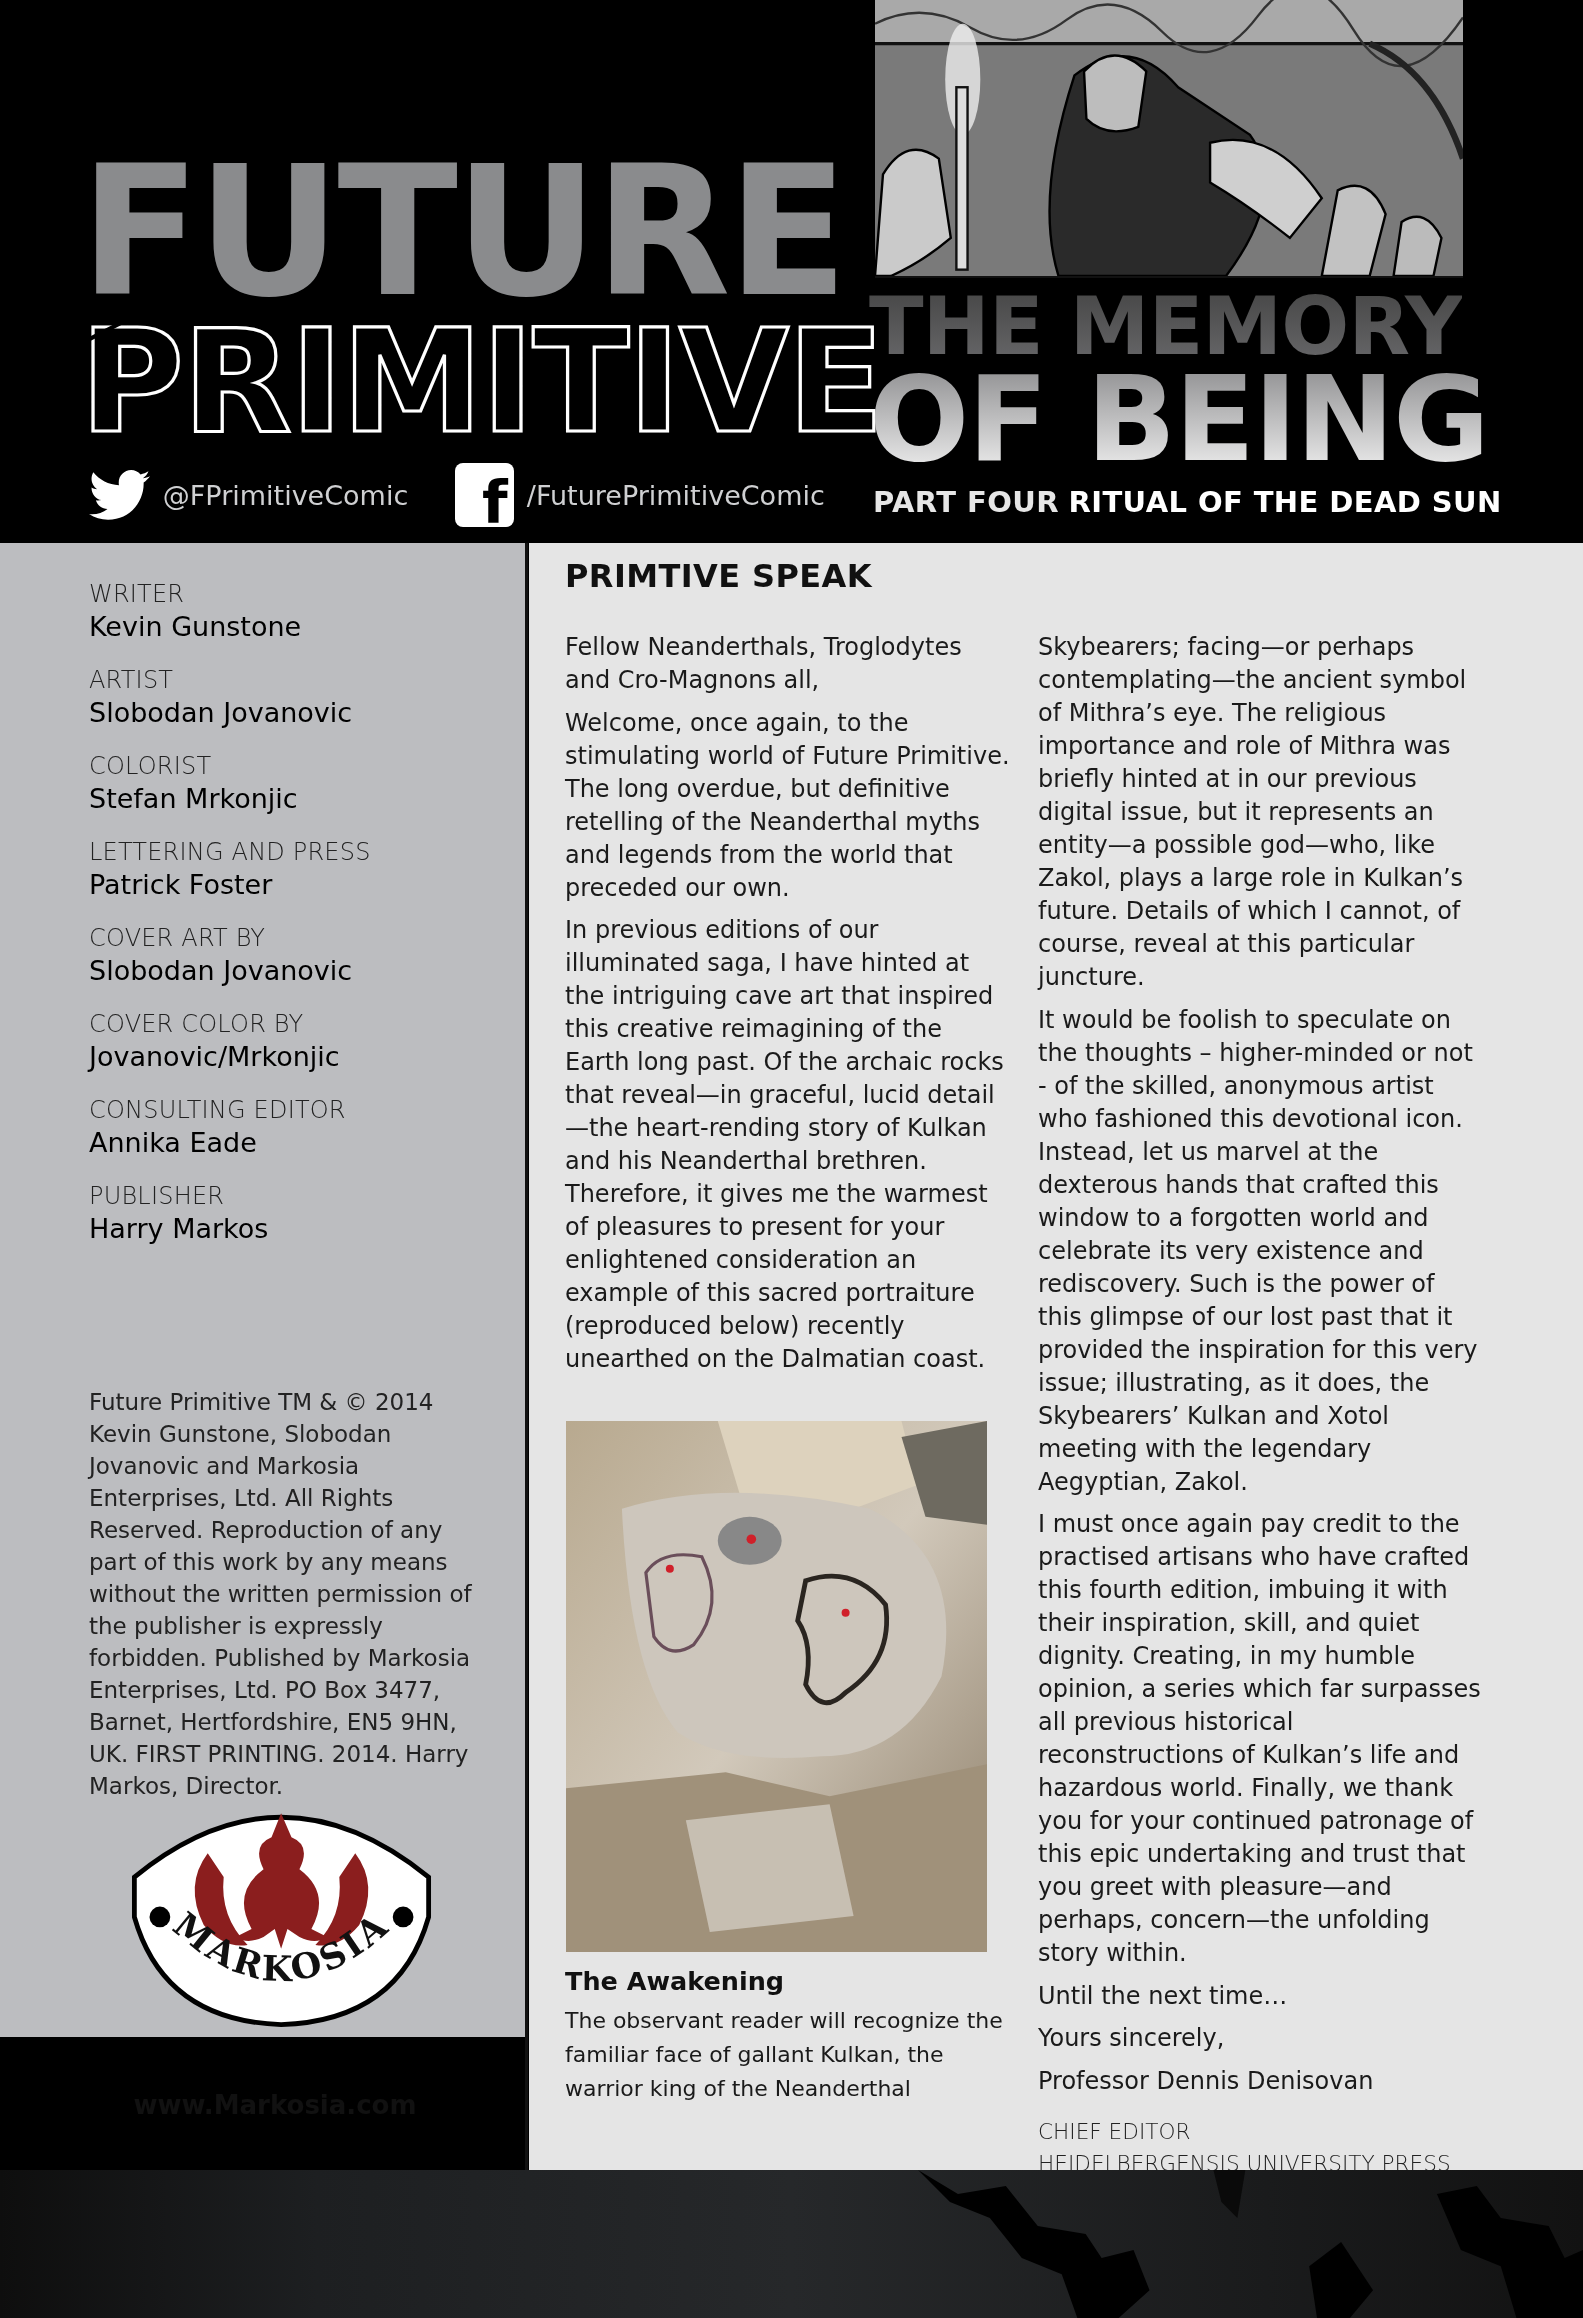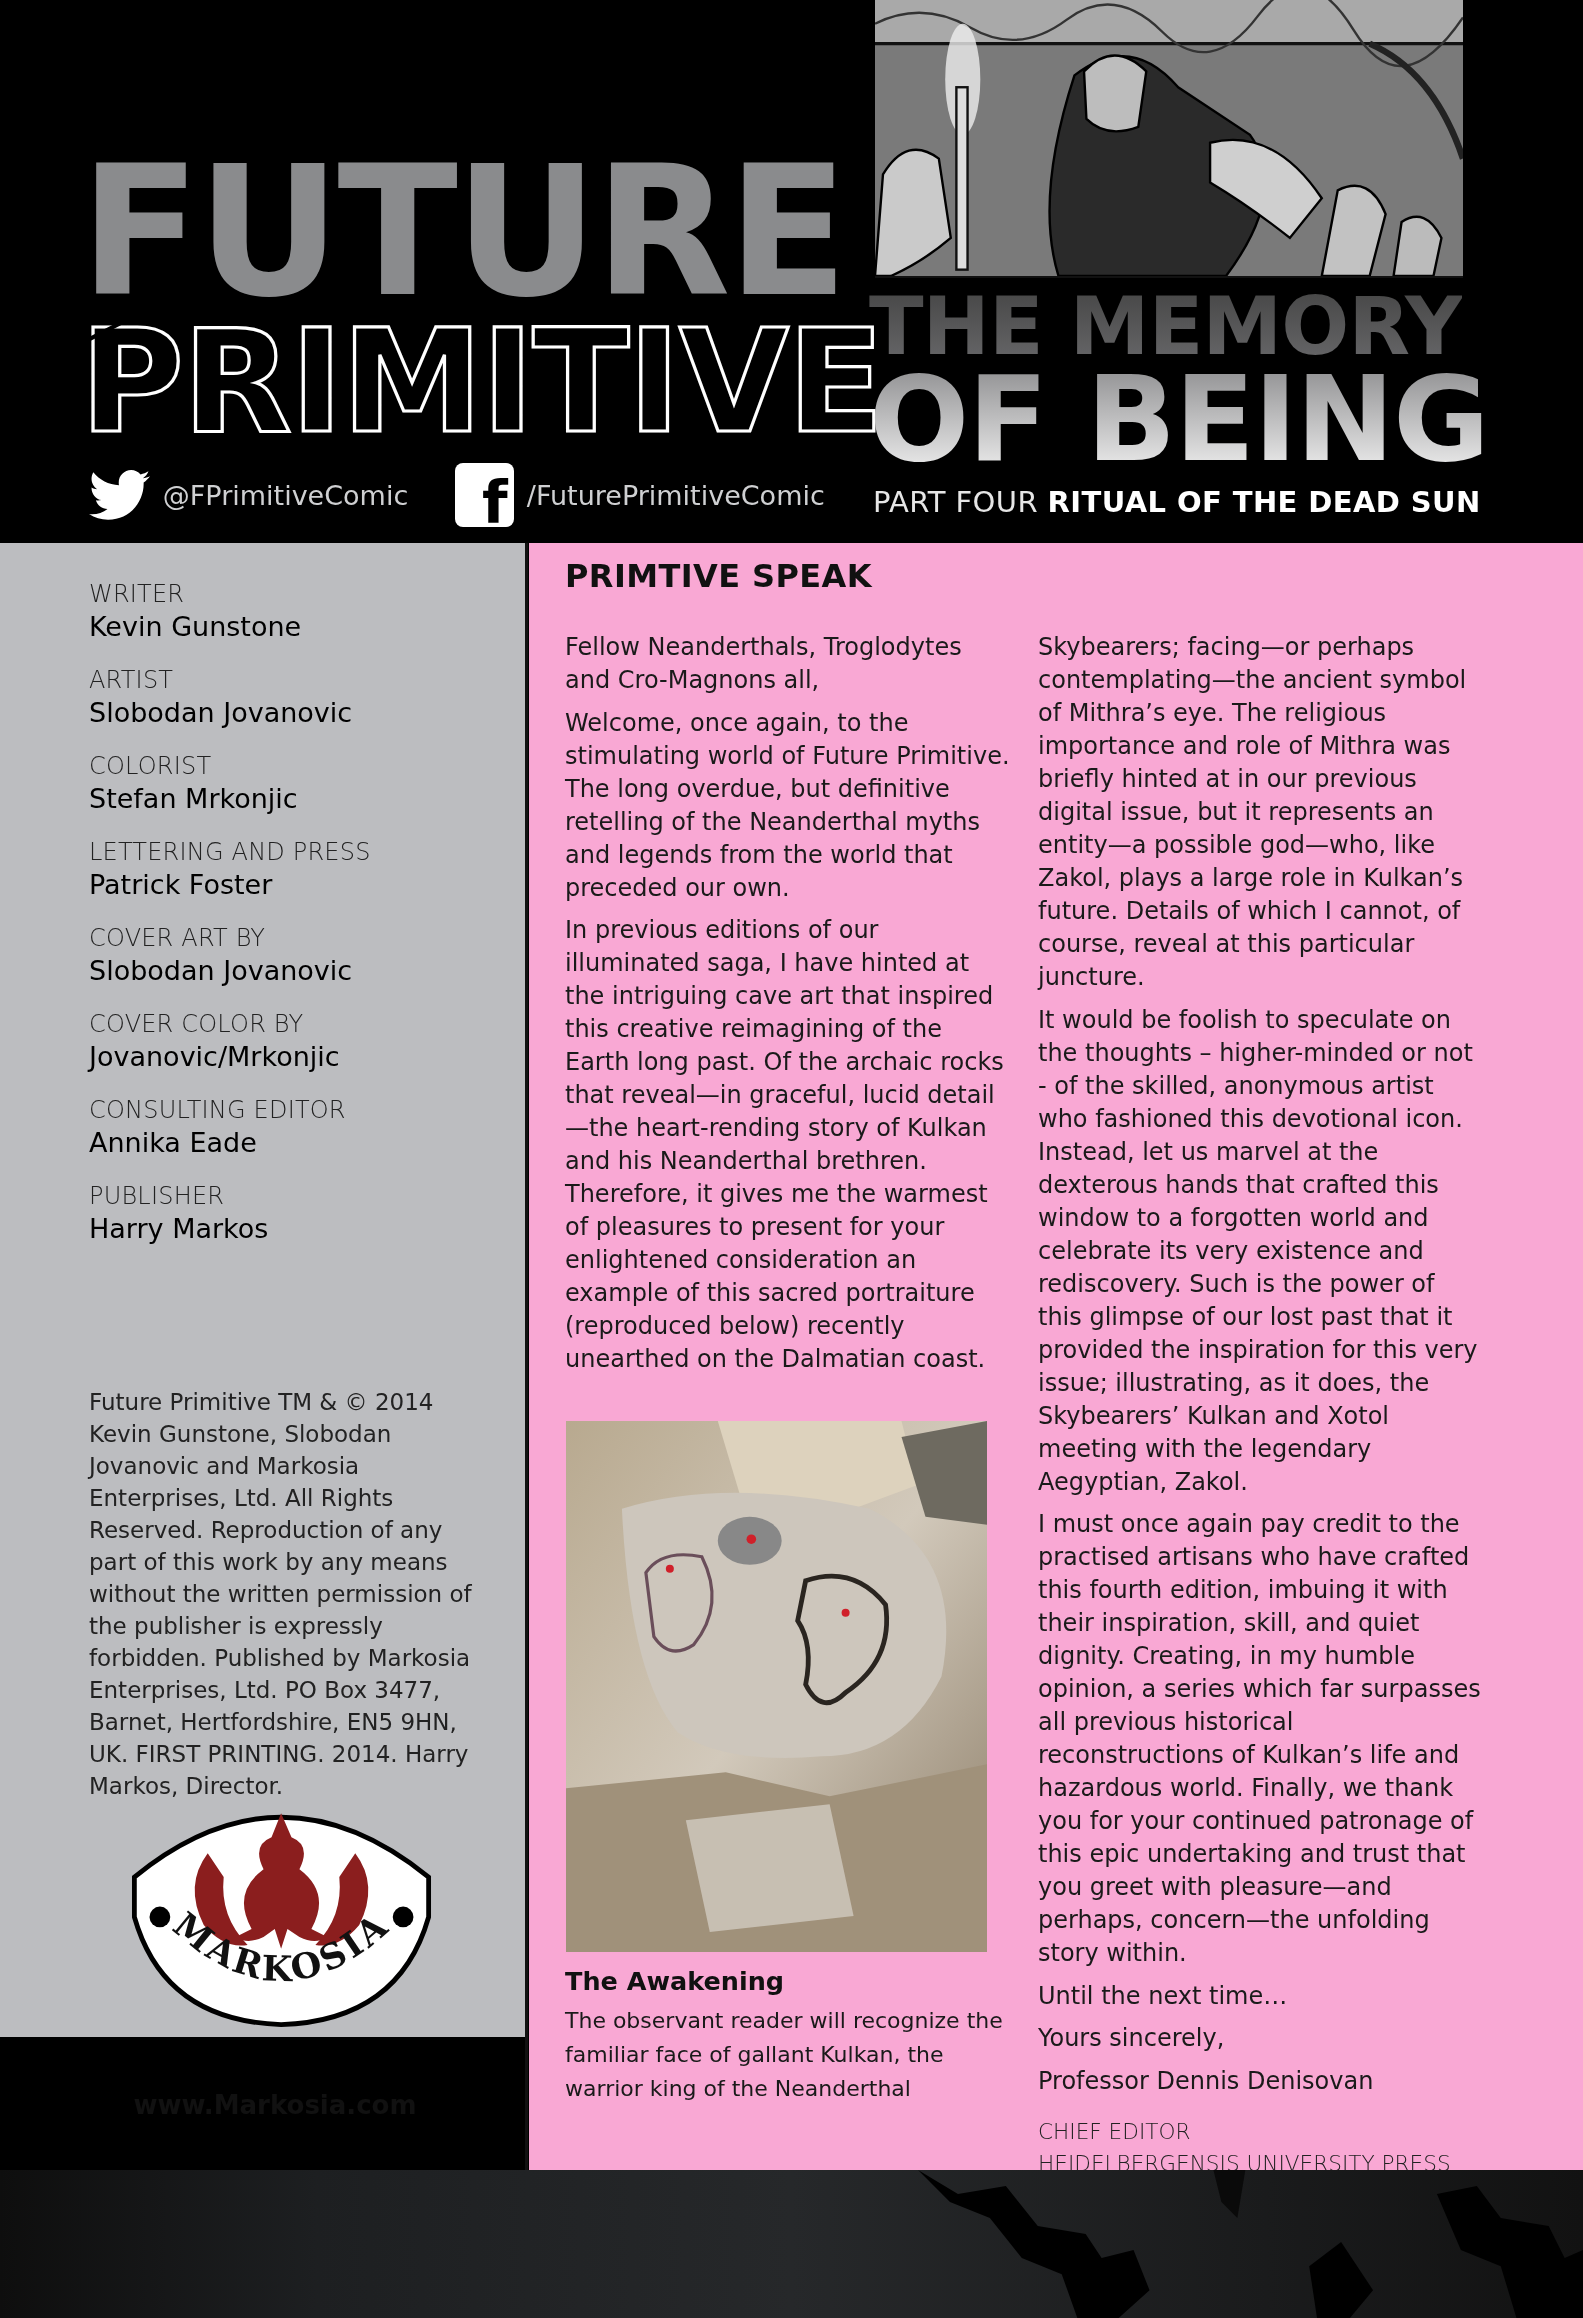--- a/index.html
+++ b/index.html
@@ -28,36 +28,36 @@
   .fb-box { width: 59px; height: 64px; background: #fff; border-radius: 8px; position: relative; }
   .fb-box span { position: absolute; right: 6.4px; bottom: -4.8px; font-family: "DejaVu Sans", sans-serif; font-weight: 900; font-size: 59px; color: #000; line-height: 1; }
 
   .art { position: absolute; left: 875px; top: 0; width: 588px; height: 278px; background: #6e6e6e; overflow: hidden; border-bottom: 2.4px solid #111; }
   .art svg { width: 100%; height: 100%; display: block; }
   .title1 { position: absolute; left: 869px; top: 283px; font-family: "DejaVu Sans", sans-serif; font-weight: 700; font-size: 80px; line-height: 88px; letter-spacing: -0.8px; color: #58595b; white-space: nowrap;
     background: linear-gradient(#444, #6a6a6c); -webkit-background-clip: text; -webkit-text-fill-color: transparent; }
   .title2 { position: absolute; left: 869px; top: 359px; font-family: "DejaVu Sans", sans-serif; font-weight: 800; font-size: 118px; line-height: 120px; letter-spacing: -1.6px; white-space: nowrap;
     background: linear-gradient(#8a8a8c, #f2f2f2); -webkit-background-clip: text; -webkit-text-fill-color: transparent; }
   .subtitle { position: absolute; left: 873px; top: 485px; font-size: 29px; color: #e6e6e6; white-space: nowrap; letter-spacing: 0.4px; }
-  .subtitle .light { font-weight: 400; }
+  .subtitle .light { font-weight: 700; }
   .subtitle .bold { font-weight: 700; color: #fff; }
 
   
   .sidebar { position: absolute; left: 0; top: 543px; width: 525px; height: 1494px; background: #bcbdc0; }
   .divider { position: absolute; left: 525px; top: 543px; width: 3.2px; height: 1627px; background: #111; }
   .credits { position: absolute; left: 89px; top: 35px; width: 415px; }
   .credit { margin-bottom: 20px; }
   .credit-role { font-size: 24px; line-height: 32px; color: #222; font-weight: 300; letter-spacing: 0.2px; }
   .credit-name { font-size: 27px; line-height: 34px; color: #000; font-weight: 400; }
   .legal { position: absolute; left: 89px; top: 843px; width: 399px; font-size: 23px; line-height: 32px; color: #222; }
   .markosia-logo { position: absolute; left: 128px; top: 1246px; width: 307px; height: 240px; }
   .markosia-url { position: absolute; left: 0; top: 1547px; width: 525px; text-align: center; font-size: 26px; font-weight: 700; color: #111; padding-left: 25px; }
 
   
-  .content { position: absolute; left: 529px; top: 543px; width: 1055px; height: 1627px; background: #f9a8d4; }
+  .content { position: absolute; left: 529px; top: 543px; width: 1055px; height: 1627px; background: #e5e5e5; }
   .page-title { position: absolute; left: 36px; top: 14.4px; font-size: 32px; font-weight: 700; color: #111; letter-spacing: 0.4px; }
   .col { position: absolute; font-size: 24px; line-height: 33px; color: #1a1a1a; }
   .col p { margin-bottom: 9.6px; }
   .col1 { left: 36px; top: 88px; width: 447px; }
   .col2 { left: 509px; top: 88px; width: 447px; }
   .photo { position: absolute; left: 37px; top: 878px; width: 421px; height: 531px; overflow: hidden; background: #a49a8a; }
   .photo svg { width: 100%; height: 100%; display: block; }
   .caption-title { position: absolute; left: 36px; top: 1423px; font-size: 25.5px; font-weight: 700; color: #111; }
   .caption-body { position: absolute; left: 36px; top: 1461px; width: 447px; font-size: 22px; line-height: 34px; color: #1a1a1a; }
   .signoff p { margin-bottom: 9.6px; }

